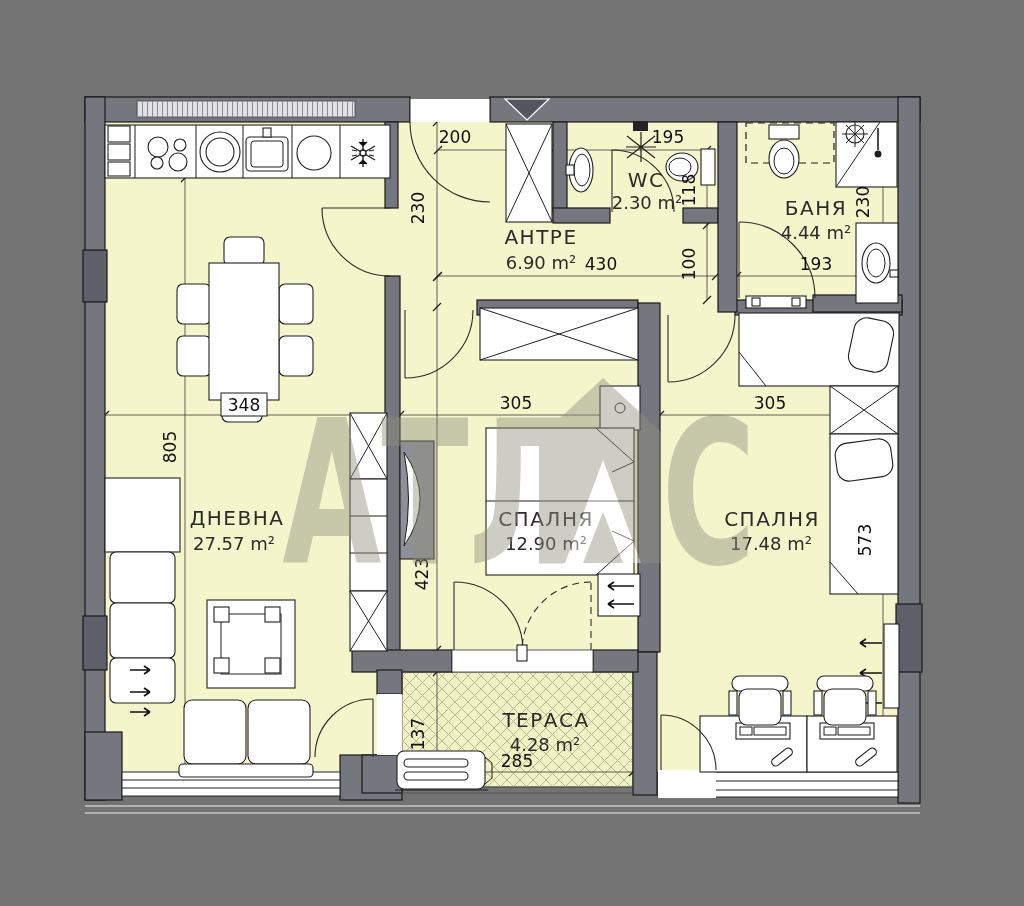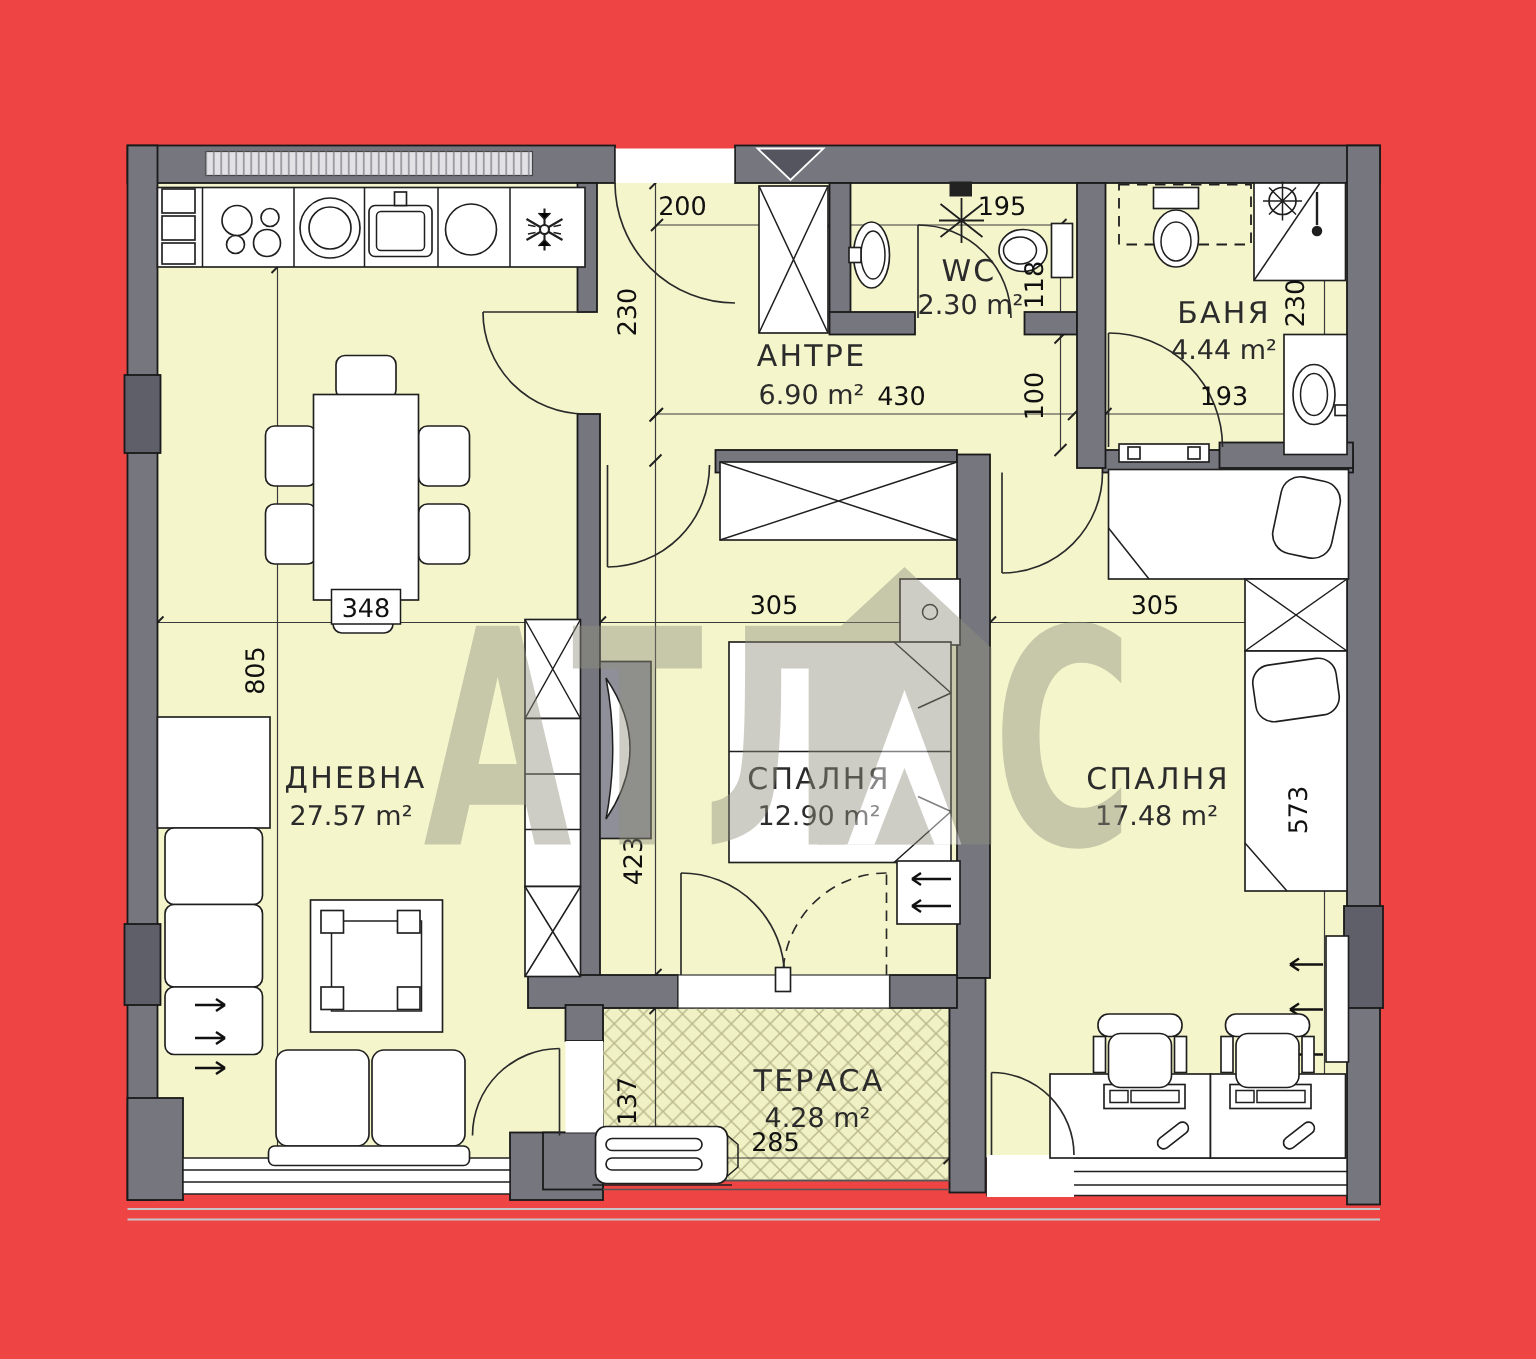--- a/index.html
+++ b/index.html
@@ -1,16 +1,16 @@
 <!DOCTYPE html>
 <html><head>
 <meta charset="utf-8">
 <style>
   html,body{margin:0;padding:0;background:#ffffff;}
-  .page{width:1024px;height:906px;background:#ef4444;position:relative;overflow:hidden;}
+  .page{width:1024px;height:906px;background:#737373;position:relative;overflow:hidden;}
   svg{display:block;}
   .wall{fill:#76767f;stroke:#1a1a1a;stroke-width:1.2;}
   .wall-dark{fill:#5f5f6a;stroke:#1a1a1a;stroke-width:1.2;}
   .furn{fill:#ffffff;stroke:#1f1f1f;stroke-width:1.1;}
   .furn-ln{fill:none;stroke:#1f1f1f;stroke-width:1;}
   .gray-furn{fill:#8f8f99;stroke:#1f1f1f;stroke-width:1.1;}
   .door{fill:none;stroke:#2a2a2a;stroke-width:1.1;}
   .door-dash{fill:none;stroke:#2a2a2a;stroke-width:1.1;stroke-dasharray:7 5;}
   .dimln{stroke:#3a3a3a;stroke-width:0.8;fill:none;}
   .tick{stroke:#222;stroke-width:1.3;}

